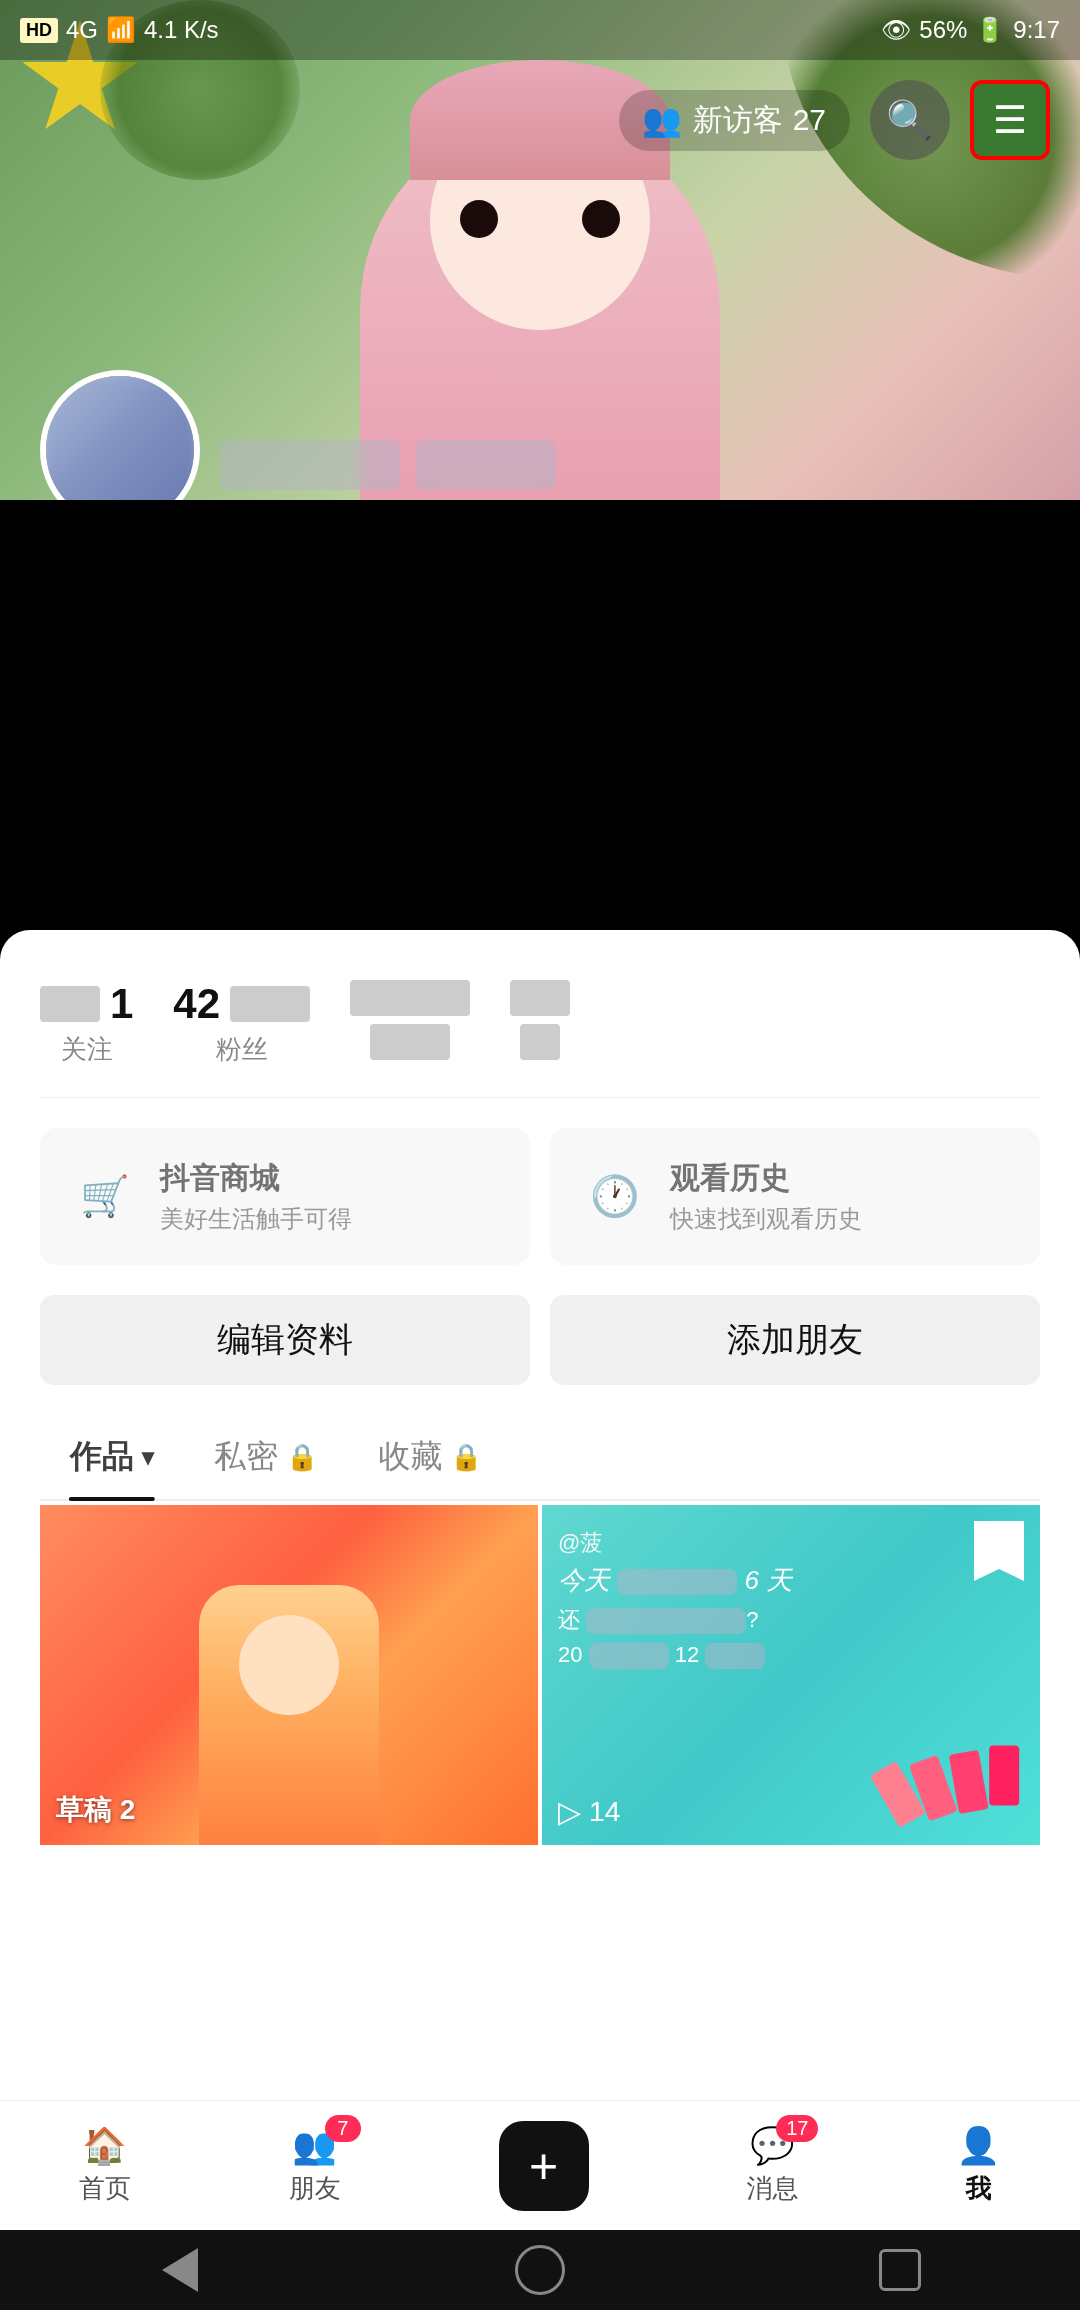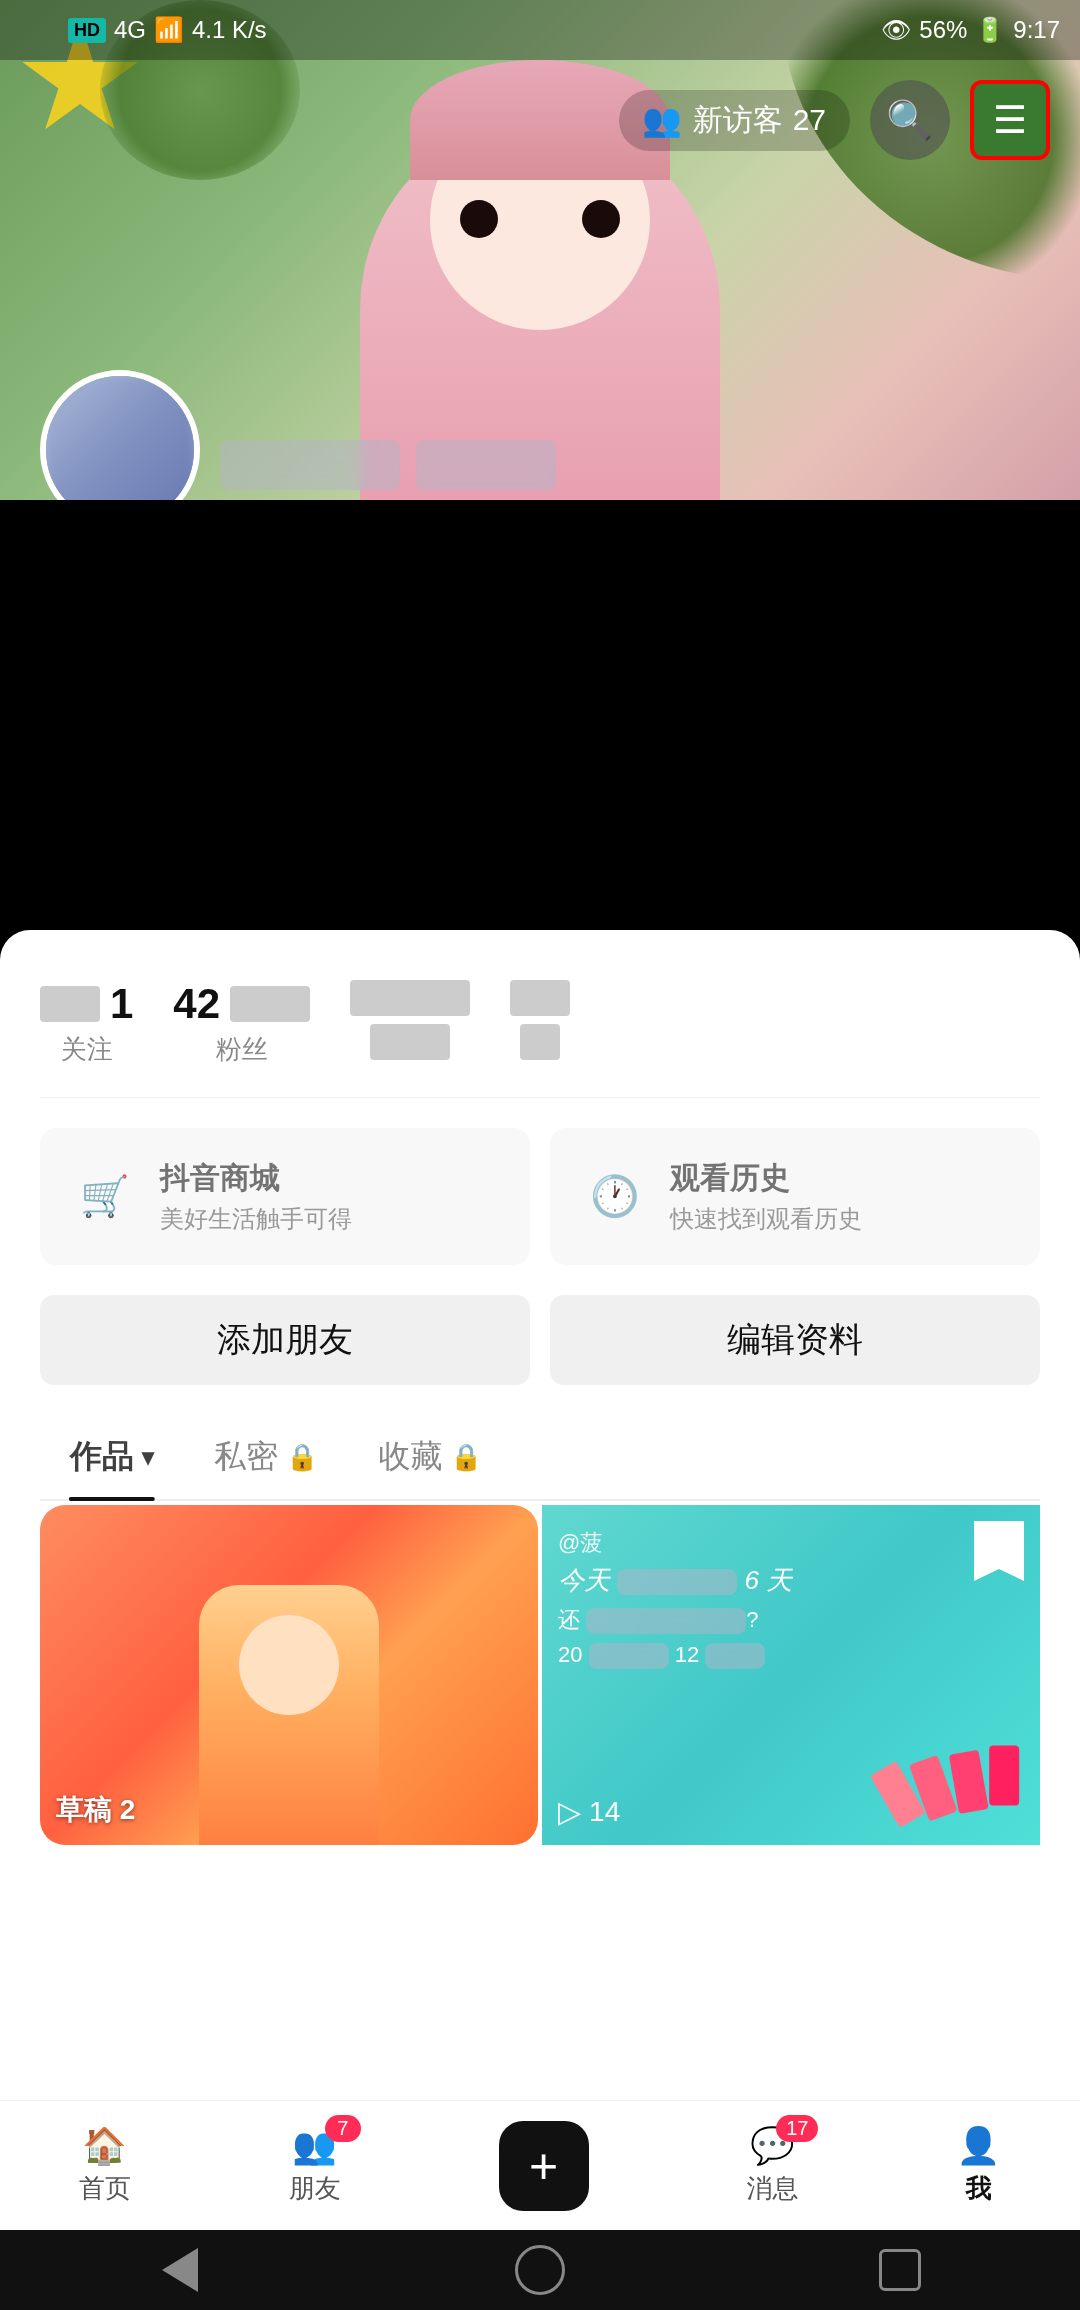--- a/index.html
+++ b/index.html
@@ -282,21 +282,20 @@
       margin-top: 4px;
     }
     .video-cell {
       position: relative;
       height: 340px;
       background: #ddd;
       overflow: hidden;
     }
     .video-cell-1 {
       background: linear-gradient(135deg, #ff8c60 0%, #ff6040 40%, #ffa050 60%, #ff7030 100%);
-      border-radius: 25px;
     }
     .video-cell-2 {
       background: linear-gradient(135deg, #60d8d0 0%, #40c8c8 50%, #50e0d8 100%);
     }
     .video-label {
       position: absolute;
       bottom: 16px;
       left: 16px;
       color: white;
       font-size: 28px;
@@ -429,21 +428,21 @@
       border-radius: 4px;
       height: 36px;
       vertical-align: middle;
     }
   </style>
 </head>
 <body>
 
 <div class="status-bar">
   <div class="status-left">
-    <span style="background:#14b8a6;color:#000;font-size:18px;padding:2px 6px;border-radius:3px;font-weight:bold;margin-left:48px;">HD</span>
+    <span style="background:#fef9c3;color:#000;font-size:18px;padding:2px 6px;border-radius:3px;font-weight:bold;">HD</span>
     <span>4G</span>
     <span>📶</span>
     <span>4.1 K/s</span>
   </div>
   <div class="status-right">
     <span>👁</span>
     <span>56%</span>
     <span>🔋</span>
     <span>9:17</span>
   </div>
@@ -533,22 +532,22 @@
     <div class="quick-action-card">
       <div class="quick-action-icon">🕐</div>
       <div class="quick-action-text">
         <div class="title">观看历史</div>
         <div class="sub">快速找到观看历史</div>
       </div>
     </div>
   </div>
 
   <div class="buttons-row">
+    <button class="action-btn">编辑资料</button>
     <button class="action-btn">添加朋友</button>
-    <button class="action-btn">编辑资料</button>
   </div>
 
   <div class="tabs-row">
     <div class="tab-item active">
       <span>作品</span>
       <span class="tab-arrow">▾</span>
     </div>
     <div class="tab-item">
       <span>私密</span>
       <span class="tab-lock">🔒</span>

